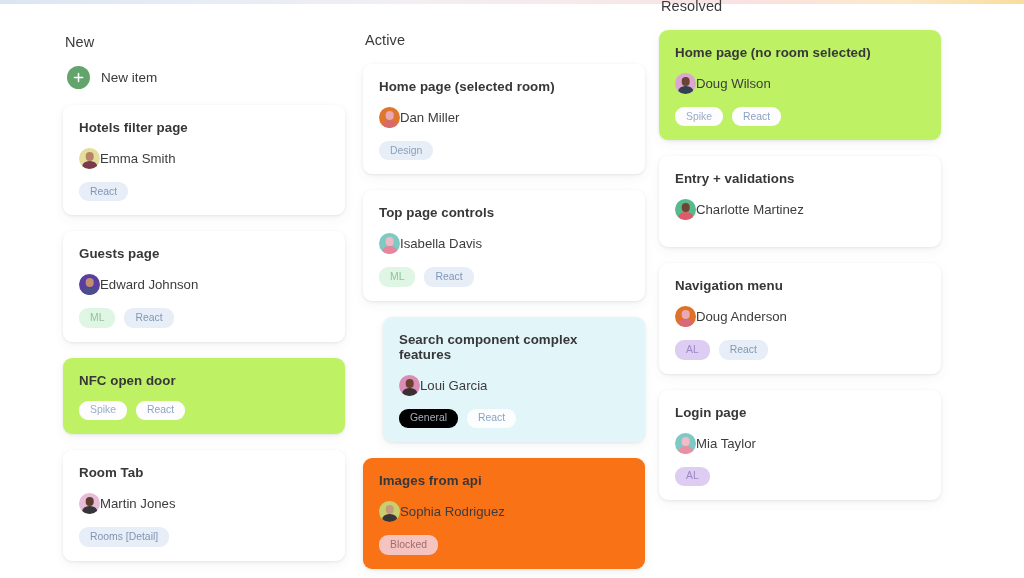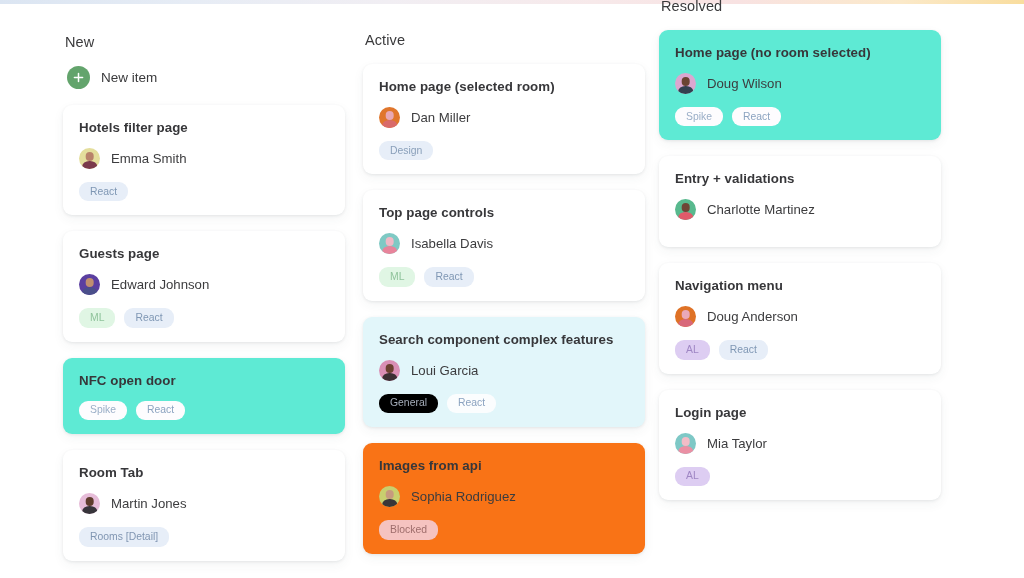--- a/index.html
+++ b/index.html
@@ -83,36 +83,35 @@
 
   .card {
     border-radius: 9px;
     padding: 15px 16px 14px 16px;
     margin-bottom: 16px;
     background: #ffffff;
     box-shadow: 0 1px 3px rgba(60,64,80,0.10),
                 0 4px 12px rgba(60,64,80,0.055);
     cursor: pointer;
   }
-  .card.bg-lavender { background: #5eead4; }
-  .card.bg-cyan     { background: #e2f6fa; }
+  .card.bg-lavender { background: #bef264; }
+  .card.bg-cyan     { background: #e2f6fa; margin-left: 20px; }
   .card.bg-pink     { background: #f97316; }
 
   .card-title {
     font-size: 13.3px;
     font-weight: bold;
     color: #37373a;
     margin-bottom: 13px;
     letter-spacing: 0.05px;
   }
 
   .assignee {
     display: flex;
     align-items: center;
-    gap: 11px;
     margin-bottom: 13px;
   }
   .assignee-name {
     font-size: 13.2px;
     color: #3c3c3e;
   }
 
   .avatar {
     width: 21px; height: 21px;
     border-radius: 50%;

